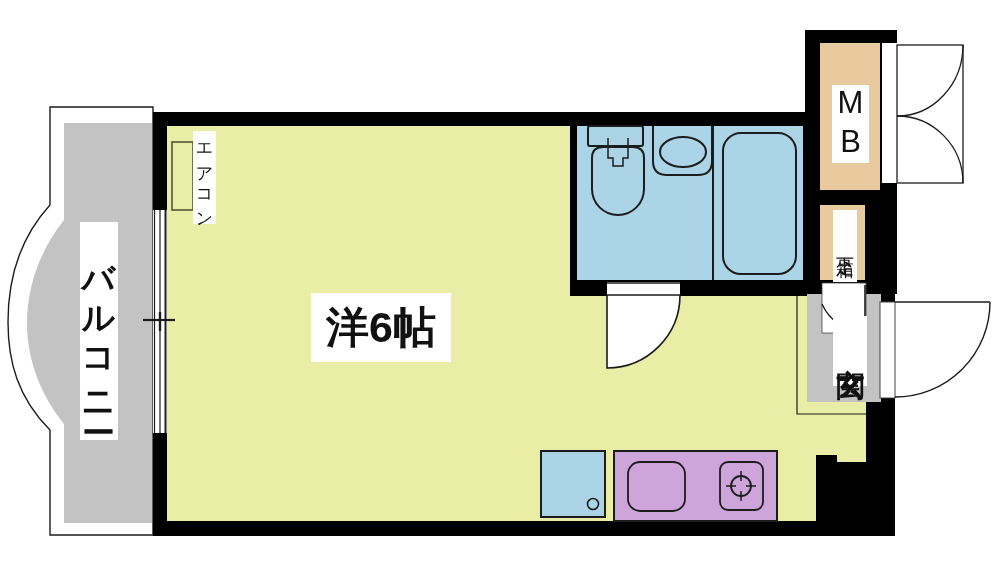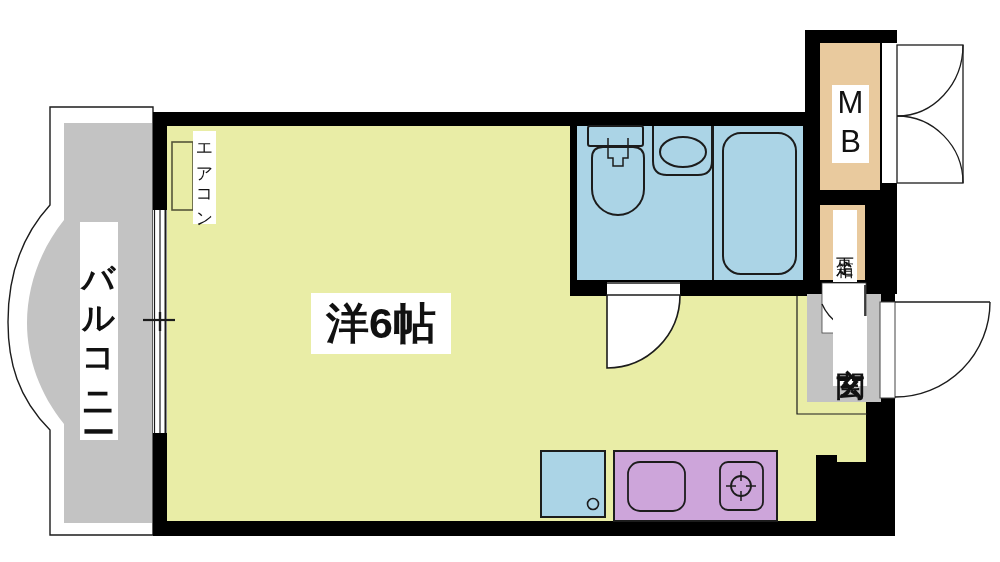--- a/index.html
+++ b/index.html
@@ -8,21 +8,21 @@
     background:var(--background,#fff);
     font-family:"Liberation Sans","DejaVu Sans",sans-serif;
   }
   .stage svg{position:absolute;left:0;top:0;}
   .lbl{
     position:absolute;display:flex;align-items:center;justify-content:center;
     background:#fff;color:#111;line-height:1.0;white-space:nowrap;
     font-weight:600;
   }
   .v{writing-mode:vertical-rl;text-orientation:upright;}
-  .lbl-room{left:311px;top:293px;width:140px;height:61px;font-size:43px;}
+  .lbl-room{left:311px;top:293px;width:140px;height:69px;font-size:43px;}
   .lbl-balcony{left:80px;top:222px;width:38px;height:218px;font-size:33px;letter-spacing:6px;}
   .lbl-aircon{left:193px;top:131px;width:23px;height:93px;font-size:17px;letter-spacing:3px;font-weight:500;}
   .lbl-mb{left:832px;top:85px;width:37px;height:78px;font-size:31px;letter-spacing:4px;font-weight:500;}
   .lbl-shoebox{left:833px;top:210px;width:24px;height:72px;font-size:18px;letter-spacing:2px;font-weight:500;}
   .lbl-genkan{left:833px;top:316px;width:34px;height:70px;font-size:28px;letter-spacing:5px;}
 </style>
 </head>
 <body>
 
 <div class="stage">

